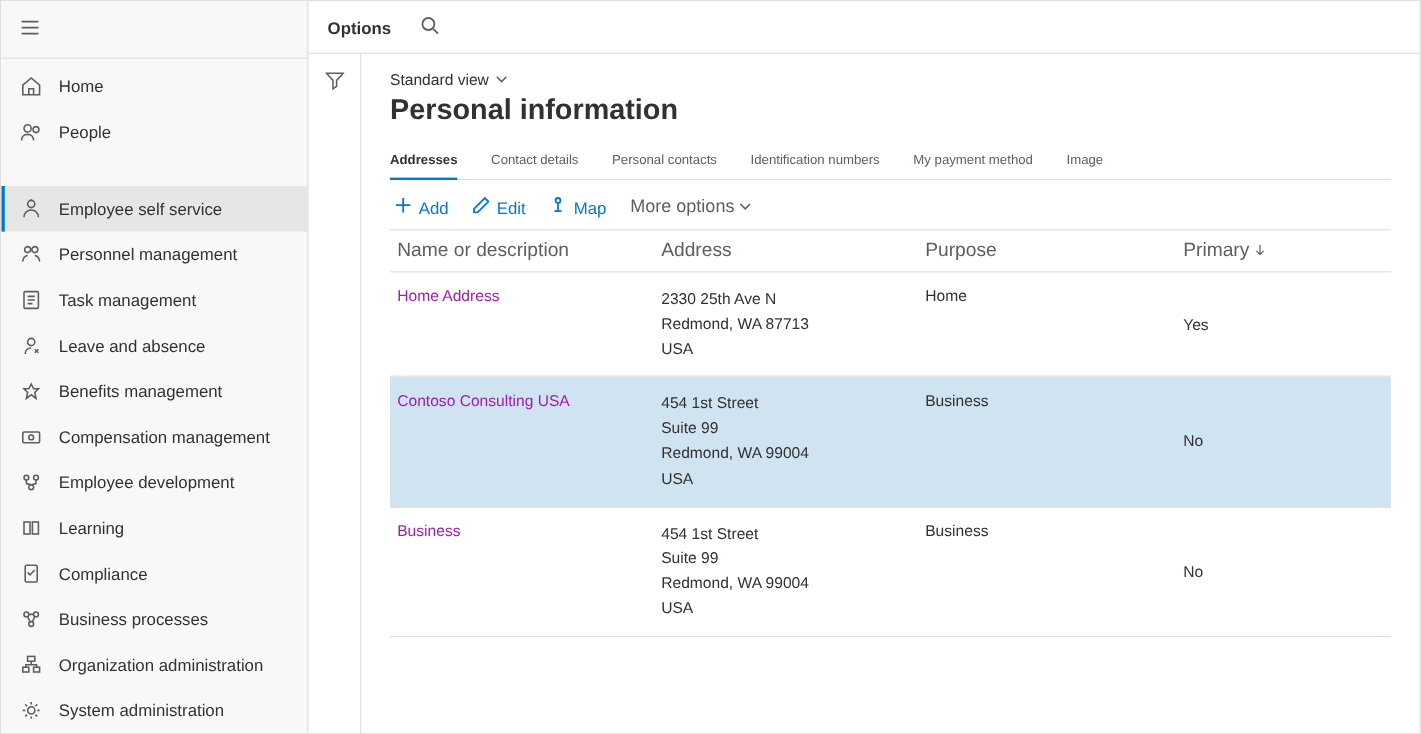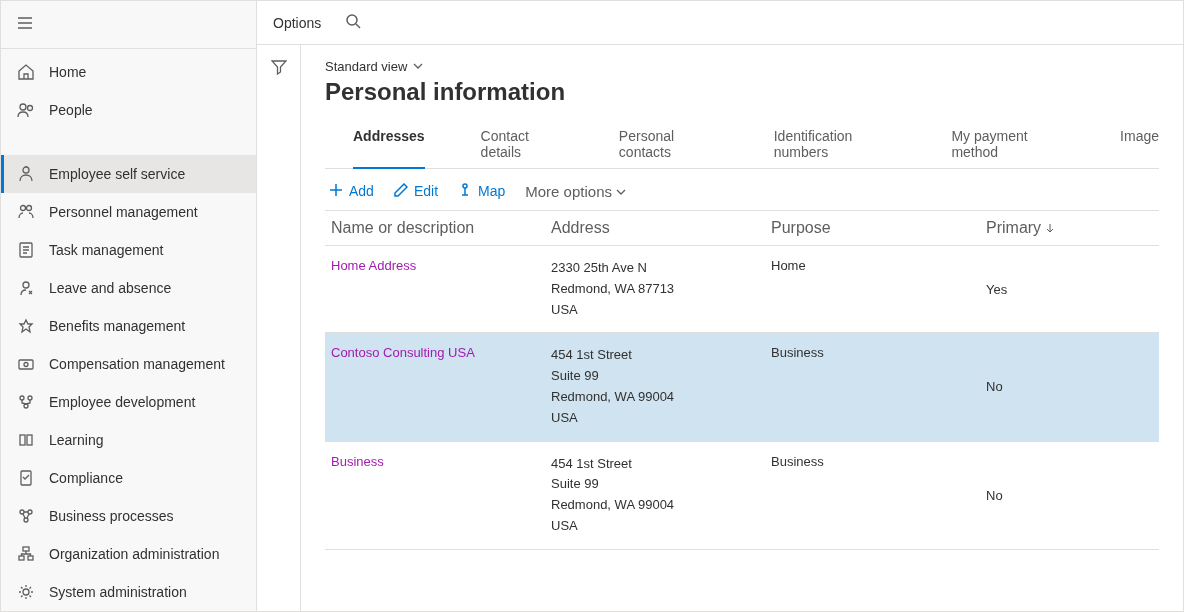--- a/index.html
+++ b/index.html
@@ -9,34 +9,34 @@
   .hamburger { padding: 14px 16px; border-bottom: 1px solid #e1dfdd; cursor: pointer; }
   .hamburger svg { width: 16px; height: 16px; }
   .nav { flex: 1; overflow-y: auto; padding-top: 4px; }
   .nav-item { display: flex; align-items: center; gap: 14px; padding: 10px 16px; cursor: pointer; font-size: 14px; color: #323130; }
   .nav-item.active { background: #e8e6e4; position: relative; margin-top: 26px; }
   .nav-item.active::before { content: ""; position: absolute; left: 0; top: 0; bottom: 0; width: 3px; background: #0078d4; }
   .nav-icon { width: 18px; height: 18px; display: flex; align-items: center; justify-content: center; flex-shrink: 0; }
   .nav-icon svg { width: 18px; height: 18px; stroke: #605e5c; fill: none; stroke-width: 1.3; }
   .main { flex: 1; display: flex; flex-direction: column; }
   .topbar { height: 44px; border-bottom: 1px solid #e1dfdd; display: flex; align-items: center; padding: 0 16px; gap: 24px; }
-  .topbar-label { font-size: 14px; font-weight: 400; }
+  .topbar-label { font-size: 14px; font-weight: 700; }
   .topbar-search svg { width: 16px; height: 16px; stroke: #605e5c; fill: none; stroke-width: 1.5; }
   .content-row { flex: 1; display: flex; }
   .filter-col { width: 44px; border-right: 1px solid #e1dfdd; padding-top: 14px; display: flex; justify-content: center; }
   .filter-col svg { width: 16px; height: 16px; stroke: #605e5c; fill: none; stroke-width: 1.3; }
   .content { flex: 1; padding: 14px 24px; overflow-y: auto; }
   .view-switch { display: flex; align-items: center; gap: 6px; font-size: 13px; color: #323130; margin-bottom: 4px; cursor: pointer; }
   .view-switch svg { width: 10px; height: 10px; }
   .page-title { font-size: 24px; font-weight: 600; margin-bottom: 14px; }
   .tabs { display: flex; gap: 28px; border-bottom: 1px solid #e1dfdd; margin-bottom: 14px; }
-  .tab { padding: 8px 0; font-size: 14px; color: #605e5c; cursor: pointer; margin-left: 28px; }
+  .tab { padding: 8px 0; font-size: 11px; color: #605e5c; cursor: pointer; }
   .tab.active { color: #323130; font-weight: 600; border-bottom: 2px solid #0078d4; margin-bottom: -1px; }
   .toolbar { display: flex; align-items: center; gap: 20px; margin-bottom: 10px; padding-left: 4px; }
-  .tool-btn { display: flex; align-items: flex-start; gap: 6px; color: #0078d4; font-size: 14px; cursor: pointer; }
+  .tool-btn { display: flex; align-items: center; gap: 6px; color: #0078d4; font-size: 14px; cursor: pointer; }
   .tool-btn svg { width: 14px; height: 14px; stroke: #0078d4; fill: none; stroke-width: 1.5; }
   .more-opts { display: flex; align-items: center; gap: 4px; color: #605e5c; font-size: 15px; cursor: pointer; }
   .more-opts svg { width: 10px; height: 10px; }
   .grid { border-top: 1px solid #e1dfdd; }
   .grid-head { display: flex; padding: 8px 6px; font-size: 16px; color: #605e5c; border-bottom: 1px solid #e1dfdd; }
   .col-name { width: 220px; }
   .col-addr { width: 220px; }
   .col-purpose { width: 215px; }
   .col-primary { flex: 1; display: flex; align-items: center; gap: 4px; }
   .col-primary svg { width: 10px; height: 10px; }

